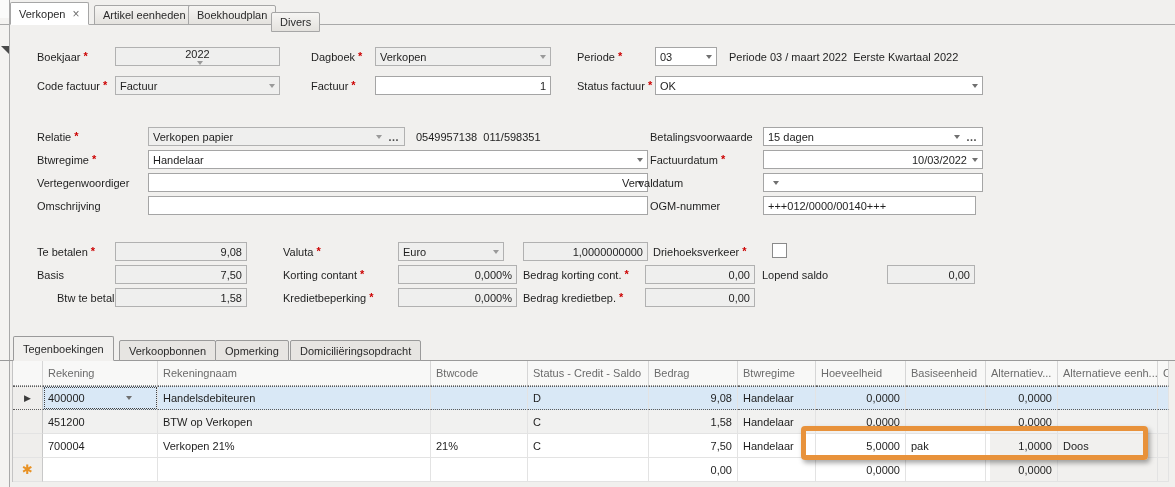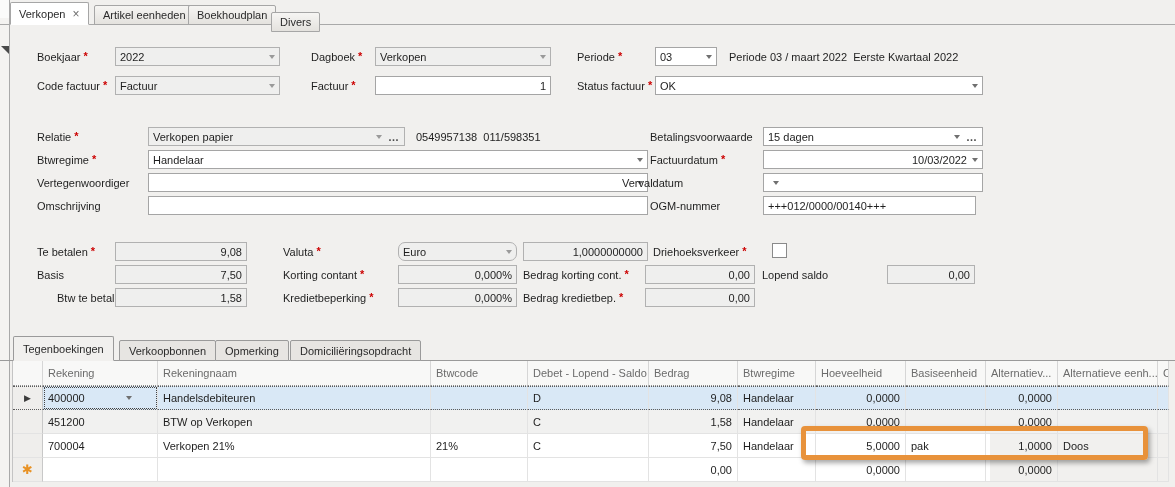--- a/index.html
+++ b/index.html
@@ -76,21 +76,21 @@
   <span>Artikel eenheden</span>
 </div>
 <div class="abs tab" style="left:188px;top:5px;height:20px;">
   <span>Boekhoudplan</span>
 </div>
 <div class="abs tab" style="left:271px;top:12px;height:20px;">
   <span>Divers</span>
 </div>
 
 <div class="abs lbl req" style="left:37px;top:51px;">Boekjaar</div>
-<div class="abs fld dis" style="left:115px;top:47px;width:165px;">
+<div class="abs fld dis" style="left:115px;top:47px;width:165px;flex-direction:column;">
   <span class="val">2022</span>
   <span class="dd-arrow"></span>
 </div>
 <div class="abs lbl req" style="left:311px;top:51px;">Dagboek</div>
 <div class="abs fld dis" style="left:375px;top:47px;width:176px;">
   <span class="val">Verkopen</span>
   <span class="dd-arrow"></span>
 </div>
 <div class="abs lbl req" style="left:577px;top:51px;">Periode</div>
 <div class="abs fld" style="left:655px;top:47px;width:62px;">
@@ -156,21 +156,21 @@
 <div class="abs lbl" style="left:650px;top:200px;">OGM-nummer</div>
 <div class="abs fld" style="left:763px;top:196px;width:213px;">
   <span class="val">+++012/0000/00140+++</span>
 </div>
 
 <div class="abs lbl req" style="left:37px;top:246px;">Te betalen</div>
 <div class="abs fld dis" style="left:115px;top:242px;width:132px;">
   <span class="val right">9,08</span>
 </div>
 <div class="abs lbl req" style="left:283px;top:246px;">Valuta</div>
-<div class="abs fld dis" style="left:398px;top:242px;width:119px;border-radius:7px;">
+<div class="abs fld dis" style="left:398px;top:242px;width:106px;">
   <span class="val">Euro</span>
   <span class="dd-arrow"></span>
 </div>
 <div class="abs fld dis" style="left:523px;top:242px;width:125px;">
   <span class="val right">1,0000000000</span>
 </div>
 <div class="abs lbl req" style="left:653px;top:246px;">Driehoeksverkeer</div>
 <div class="abs checkbox" style="left:772px;top:243px;"></div>
 
 <div class="abs lbl" style="left:37px;top:269px;">Basis</div>
@@ -217,21 +217,21 @@
   <span>Domiciliëringsopdracht</span>
 </div>
 
 <div class="abs grid">
 
   <div class="grow ghead">
     <div class="gcell gsel"></div>
     <div class="gcell">Rekening</div>
     <div class="gcell">Rekeningnaam</div>
     <div class="gcell">Btwcode</div>
-    <div class="gcell">Debet - Lopend - Saldo</div>
+    <div class="gcell">Status - Credit - Saldo</div>
     <div class="gcell">Bedrag</div>
     <div class="gcell">Btwregime</div>
     <div class="gcell">Hoeveelheid</div>
     <div class="gcell">Basiseenheid</div>
     <div class="gcell">Alternatiev...</div>
     <div class="gcell">Alternatieve eenh...</div>
     <div class="gcell">C</div>
   </div>
 
   <div class="grow sel">

